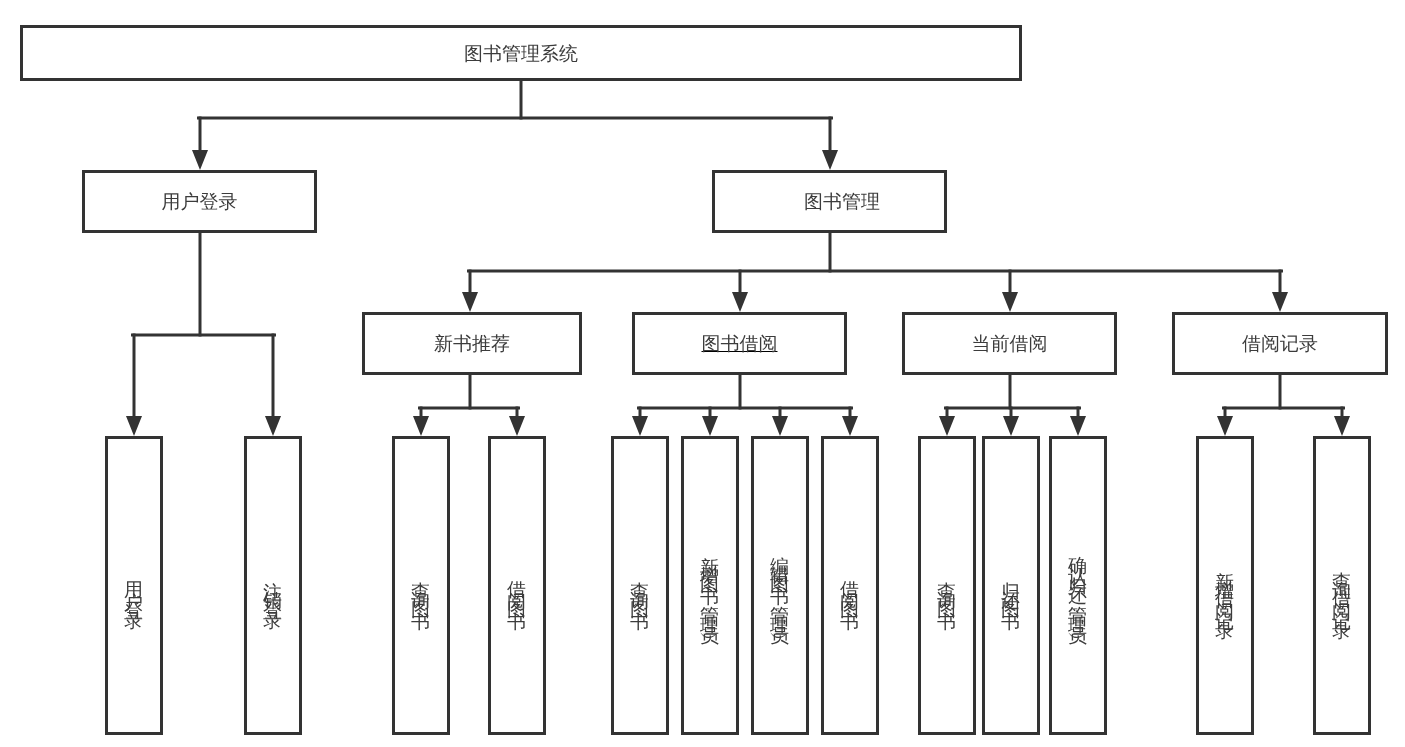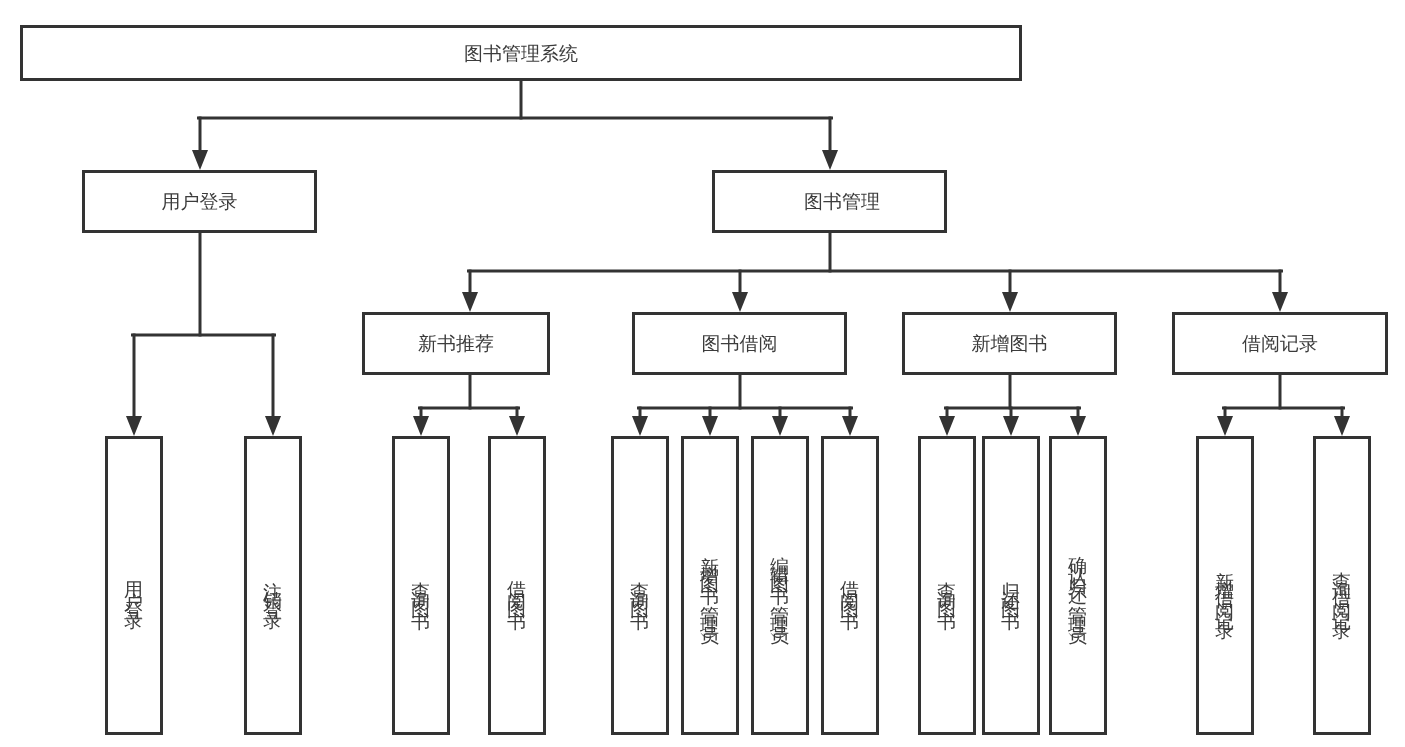--- a/index.html
+++ b/index.html
@@ -114,28 +114,28 @@
   <div id="boxes">
       <div class="box h" style="left: 20px; top: 13px; width: 1002px; height: 56px; margin-top: 12px;">
         <span class="label">图书管理系统</span>
       </div>
       <div class="box h" style="left: 82px; top: 170px; width: 235px; height: 63px;">
         <span class="label">用户登录</span>
       </div>
       <div class="box h" style="left: 712px; top: 170px; width: 235px; height: 63px; padding-left: 25px;">
         <span class="label">图书管理</span>
       </div>
-      <div class="box h" style="left: 362px; top: 312px; width: 188px; height: 63px;">
+      <div class="box h" style="left: 362px; top: 312px; width: 220px; height: 63px;">
         <span class="label">新书推荐</span>
       </div>
-      <div class="box h" style="left: 632px; top: 312px; width: 215px; height: 63px;">
+      <div class="box h" style="left: 632px; top: 312px; width: 215px; height: 63px; text-decoration: underline;">
         <span class="label">图书借阅</span>
       </div>
       <div class="box h" style="left: 902px; top: 312px; width: 215px; height: 63px;">
-        <span class="label">新增图书</span>
+        <span class="label">当前借阅</span>
       </div>
       <div class="box h" style="left: 1172px; top: 312px; width: 216px; height: 63px; text-align: right;">
         <span class="label">借阅记录</span>
       </div>
       <div class="box v" style="left: 105px; top: 436px; width: 58px; height: 299px;">
         <span class="label">用户登录</span>
       </div>
       <div class="box v" style="left: 244px; top: 436px; width: 58px; height: 299px;">
         <span class="label">注销登录</span>
       </div>

